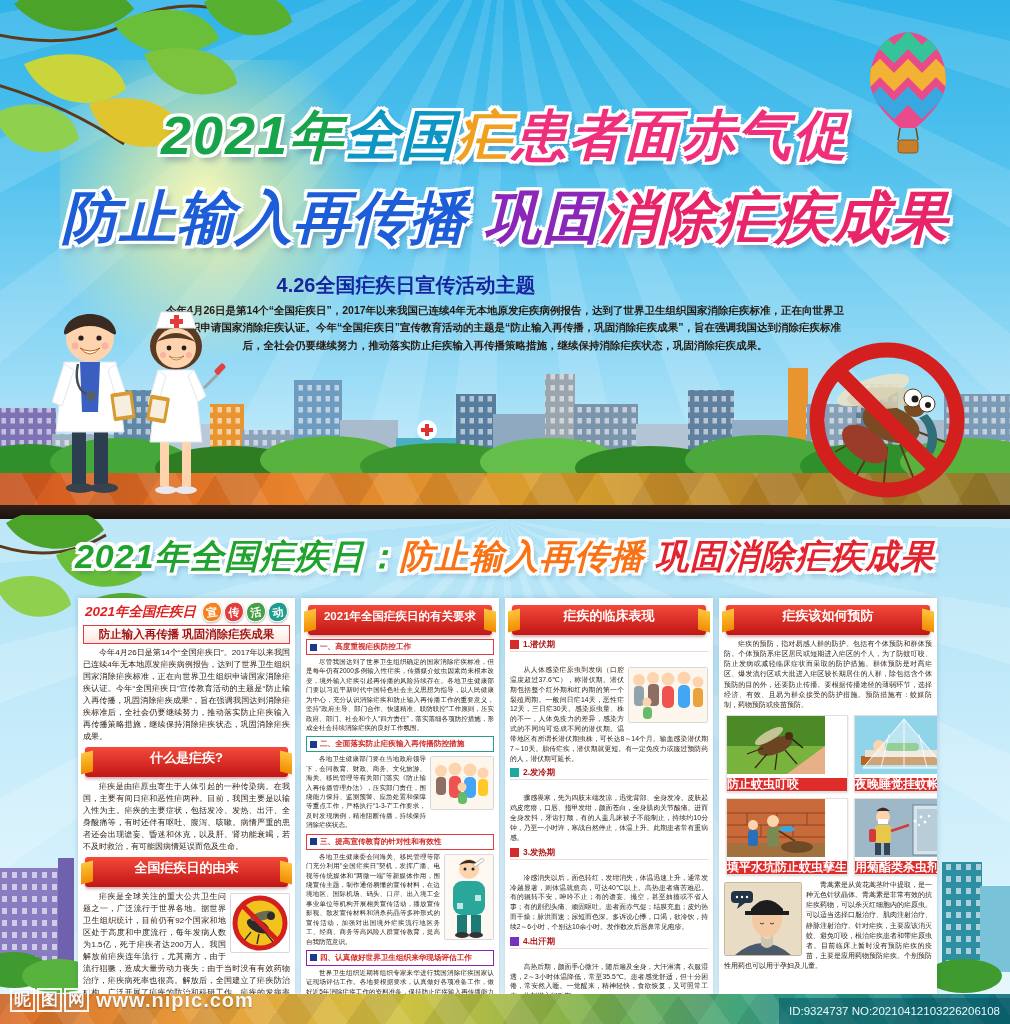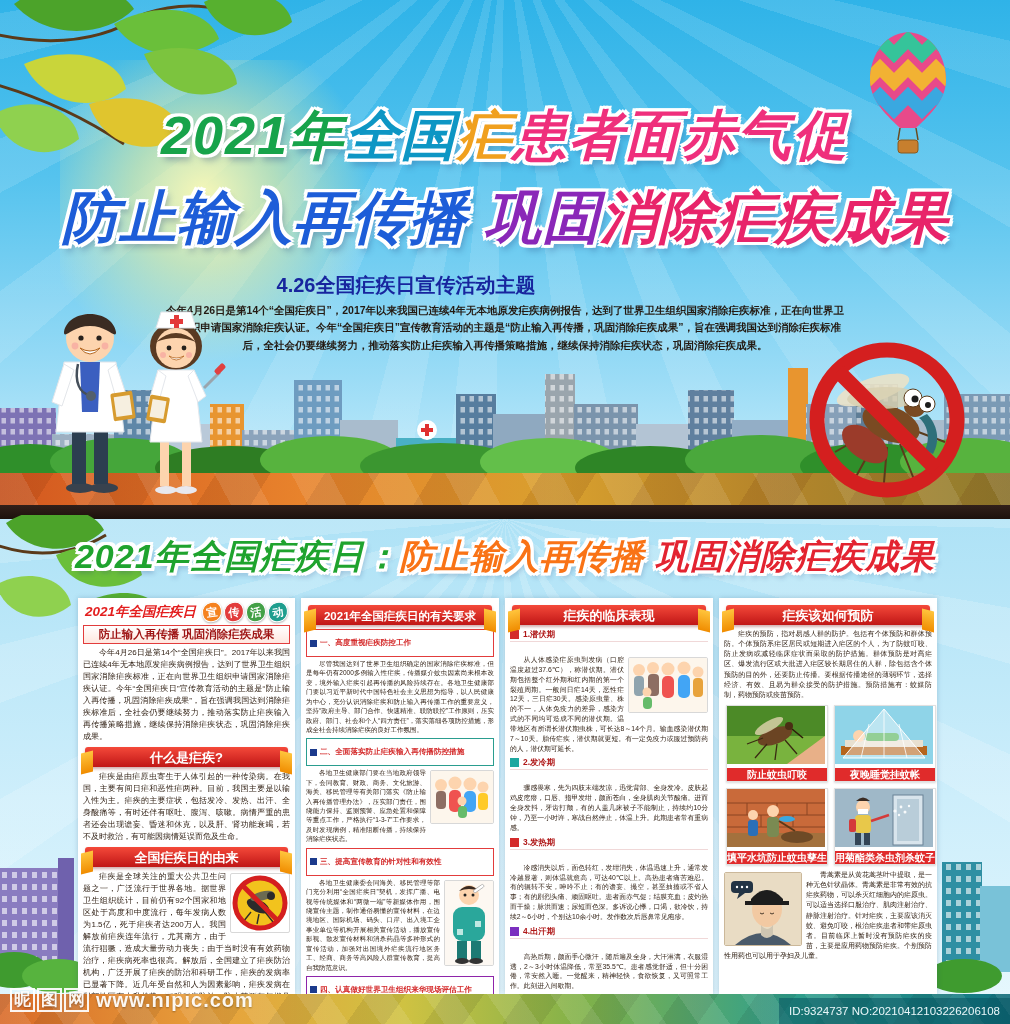--- a/index.html
+++ b/index.html
@@ -54,52 +54,52 @@
   #panel2{left:301px;width:198px;}
   #panel3{left:505px;width:208px;}
   #panel4{left:719px;width:218px;}
   .txt{color:#332317;text-align:justify;}
   .txt p{margin:2px 0;text-indent:2em;}
   #panel1 .txt{font-size:8px;line-height:1.5;}
   #panel2 .txt{font-size:6.5px;line-height:1.45;}
   #panel3 .txt{font-size:6.8px;line-height:1.45;}
   #panel4 .txt{font-size:7px;line-height:1.45;}
 
-  .ribbon{position:relative;margin:4px 2px;height:20px;line-height:22px;text-align:center;color:#fff;font-weight:bold;font-size:13px;
+  .ribbon{position:relative;margin:4px 2px;height:30px;line-height:22px;text-align:center;color:#fff;font-weight:bold;font-size:13px;
     background:linear-gradient(180deg,#f4493a,#c01616);border-radius:3px;box-shadow:0 2px 3px rgba(120,20,20,.35);}
   .ribbon::before,.ribbon::after{content:"";position:absolute;top:5px;width:12px;height:21px;background:linear-gradient(180deg,#ffc53d,#f08c00);}
   .ribbon::before{left:-4px;transform:skewY(-14deg);}
   .ribbon::after{right:-4px;transform:skewY(14deg);}
   .ribbon span{position:relative;z-index:1;}
 
   
   .p1-head{display:flex;align-items:center;justify-content:space-between;padding:1px 2px;}
   .p1-title{color:#e31e1e;font-weight:900;font-style:italic;font-size:13.5px;white-space:nowrap;}
   .badges{display:flex;gap:2px;}
   .badge{display:inline-flex;align-items:center;justify-content:center;width:18px;height:18px;border-radius:50% 40% 50% 40%;color:#fff;font-weight:bold;font-size:11px;border:1.5px solid #fff;box-shadow:0 1px 2px rgba(0,0,0,.3);transform:rotate(-8deg);}
   .b0{background:#f5821f}.b1{background:#e23c3c}.b2{background:#43a047}.b3{background:#1f9e8e}
   .p1-slogan{margin:2px 0 3px;border:1.5px solid #e23c3c;background:linear-gradient(180deg,#ffffff,#ffe7df);color:#9e1414;font-weight:bold;font-size:11.5px;text-align:center;padding:1px 0;white-space:nowrap;}
 
   
-  .sec-title{display:flex;align-items:center;gap:3px;border:1px solid var(--bc,#e23c3c);background:#fff;padding:8px 3px;margin:4px 0 2px;}
+  .sec-title{display:flex;align-items:center;gap:3px;border:1px solid var(--bc,#e23c3c);background:#fff;padding:2px 3px;margin:4px 0 2px;}
   .sec-title .sq{width:7px;height:7px;background:#1b3a8c;flex:none;}
   .sec-title b{color:#d42a2a;font-size:7.6px;white-space:nowrap;}
 
   
   .stage-label{display:flex;align-items:center;gap:4px;margin:4px 0 13px;border-bottom:1px solid #f0d8d8;padding-bottom:1px;}
   .stage-label .sq{width:9px;height:9px;flex:none;}
   .stage-label b{font-size:8.4px;color:#b01818;}
 
   .img-float{float:right;margin:2px 0 2px 4px;border:1px solid #d8d8d8;border-radius:2px;background:#fff;}
   .img-left{float:left;margin:2px 4px 2px 0;border:1px solid #c9b髓;border:1px solid #cbb89a;border-radius:2px;}
 
   
   .grid{display:grid;grid-template-columns:1fr 1fr;gap:6px;margin:5px 2px;}
   .gi{border:1px solid #e0e0e0;box-shadow:0 1px 2px rgba(0,0,0,.15);}
-  .gi .cap{background:#e02b2b;color:#fff;font-size:10px;font-weight:bold;text-align:center;line-height:13px;height:13px;white-space:nowrap;overflow:hidden;}
+  .gi .cap{background:#e02b2b;color:#fff;font-size:12px;font-weight:bold;text-align:left;line-height:13px;height:13px;white-space:nowrap;overflow:hidden;}
 
   
   .footer-bar{position:absolute;left:0;top:994px;width:1010px;height:30px;
     background:
       repeating-linear-gradient(55deg, rgba(255,255,255,.10) 0 26px, rgba(255,255,255,0) 26px 52px),
       repeating-linear-gradient(-55deg, rgba(0,0,0,.08) 0 32px, rgba(0,0,0,0) 32px 64px),
       linear-gradient(90deg,#d96a28 0%,#e8a33c 22%,#cfc242 40%,#7fb14a 58%,#31a08c 78%,#117483 100%);}
   .wm{position:absolute;left:10px;top:988px;display:flex;align-items:center;gap:7px;color:#fff;opacity:.93;text-shadow:0 1px 2px rgba(0,0,0,.35);}
   .wm .logo{display:flex;gap:2px;}
   .wm .logo i{font-style:normal;font-weight:900;font-size:17px;border:2px solid #fff;padding:0 2px;line-height:20px;}

